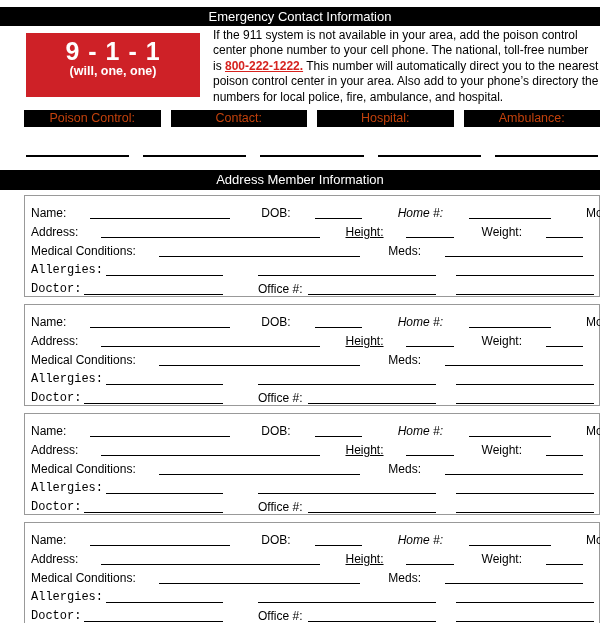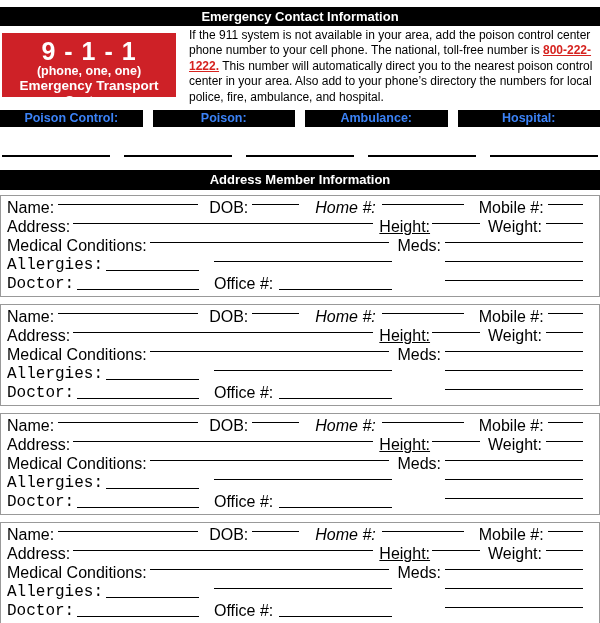--- a/index.html
+++ b/index.html
@@ -7,48 +7,48 @@
     --phone-red:#d6231f;
     --bar:#000000;
     --blk-border:#999999;
   }
   *{box-sizing:border-box;margin:0;padding:0;}
   html,body{width:600px;height:623px;overflow:hidden;background:#fff;}
   body{font-family:"Liberation Sans","DejaVu Sans",sans-serif;color:#000;}
   .page{width:600px;height:623px;overflow:hidden;}
 
   .spacer-top{height:7px;}
-  .section-bar{background:var(--bar);color:#fff;text-align:center;font-weight:bold;}
+  .section-bar{background:var(--bar);color:#fff;text-align:center;font-weight:normal;}
   .bar-emergency{height:19px;line-height:19px;font-size:13px;}
   .bar-family{height:20px;line-height:20px;font-size:13px;margin-top:13px;}
 
-  .content{padding:0 0;}
+  .content{padding:0 0;margin-left:24px;}
 
   
   .top-row{display:flex;margin-top:4px;min-height:74px;}
   .red-box{width:174px;height:64px;margin-top:3px;margin-left:2px;background:var(--red);
            color:#fff;text-align:center;padding-top:5px;flex:none;}
   .n911{font-size:25px;font-weight:bold;line-height:26px;letter-spacing:1px;}
   .n911-sub{font-size:12.5px;font-weight:bold;line-height:14px;}
   .n911-cap{font-size:13.5px;font-weight:bold;line-height:15px;}
   .para{flex:1;margin-left:13px;font-size:12px;line-height:15.4px;margin-top:-2px;}
   .phone{color:var(--phone-red);font-weight:bold;text-decoration:underline;}
 
   
   .contacts-row{display:flex;gap:10px;margin-top:5px;}
-  .contact-box{flex:1;background:var(--bar);color:#3b82f6;font-weight:bold;font-size:12.5px;
+  .contact-box{flex:1;background:var(--bar);color:#c2410c;font-weight:normal;font-size:12.5px;
                text-align:center;height:17px;line-height:17px;}
   .contact-lines{display:flex;gap:10px;margin-top:28px;}
   .wline{flex:1;height:2px;border-bottom:2px solid #000;margin:0 2px;}
 
   
   .blocks{margin-top:5px;}
   .member{height:102px;border:1px solid var(--blk-border);margin-bottom:7px;
           padding:5px 16px 0 6px;}
-  .row{display:flex;align-items:flex-start;height:19px;font-size:16px;}
+  .row{display:flex;align-items:flex-end;height:19px;font-size:12px;gap:20px;}
   .lbl{white-space:pre;line-height:14px;flex:none;}
   .line{border-bottom:1.5px solid #000;height:4px;margin-bottom:1px;flex:none;}
   .fill{flex:1;}
   
   .l-name{width:140px;}
   .ml11{margin-left:11px;} .ml16{margin-left:16px;font-style:italic;} .ml15{margin-left:15px;}
   .l-dob{width:47px;} .l-home{width:82px;} .l-mobile{flex:1;}
   
   .ml6{margin-left:6px;text-decoration:underline;} .ml2{margin-left:2px;} .ml3{margin-left:3px;} .ml4{margin-left:4px;} .ml8{margin-left:8px;}
   .l-height{width:48px;} .l-weight{width:37px;}
@@ -67,31 +67,30 @@
   <div class="spacer-top"></div>
 
   <div class="section-bar bar-emergency">
     <span>Emergency Contact Information</span>
   </div>
 
   <div class="content">
     <div class="top-row">
       <div class="red-box">
         <div class="n911">9 - 1 - 1</div>
-        <div class="n911-sub">(phone, one, one)</div>
-        <div class="n911-cap">Emergency Transport System</div>
+        <div class="n911-sub">(will, one, one)</div>
       </div>
       <p class="para"><span>If the 911 system is not available in your area, add the poison control center phone number to your cell phone. The national, toll-free number is </span><span class="phone">800-222-1222.</span><span> This number will automatically direct you to the nearest poison control center in your area. Also add to your phone’s directory the numbers for local police, fire, ambulance, and hospital.</span></p>
     </div>
 
     <div class="contacts-row">
       <div class="contact-box">Poison Control:</div>
-      <div class="contact-box">Poison:</div>
+      <div class="contact-box">Contact:</div>
+      <div class="contact-box">Hospital:</div>
       <div class="contact-box">Ambulance:</div>
-      <div class="contact-box">Hospital:</div>
     </div>
 
     <div class="contact-lines">
       <div class="wline"></div>
       <div class="wline"></div>
       <div class="wline"></div>
       <div class="wline"></div>
       <div class="wline"></div>
     </div>
   </div>

